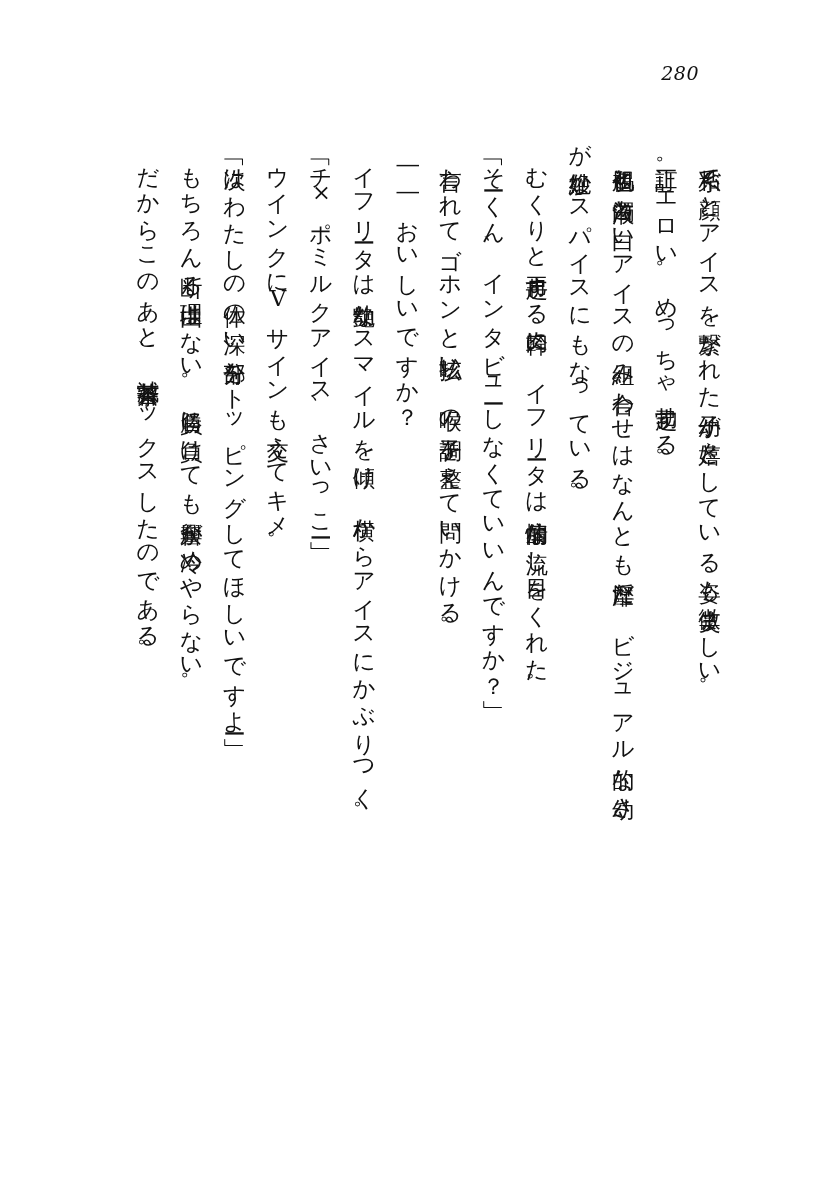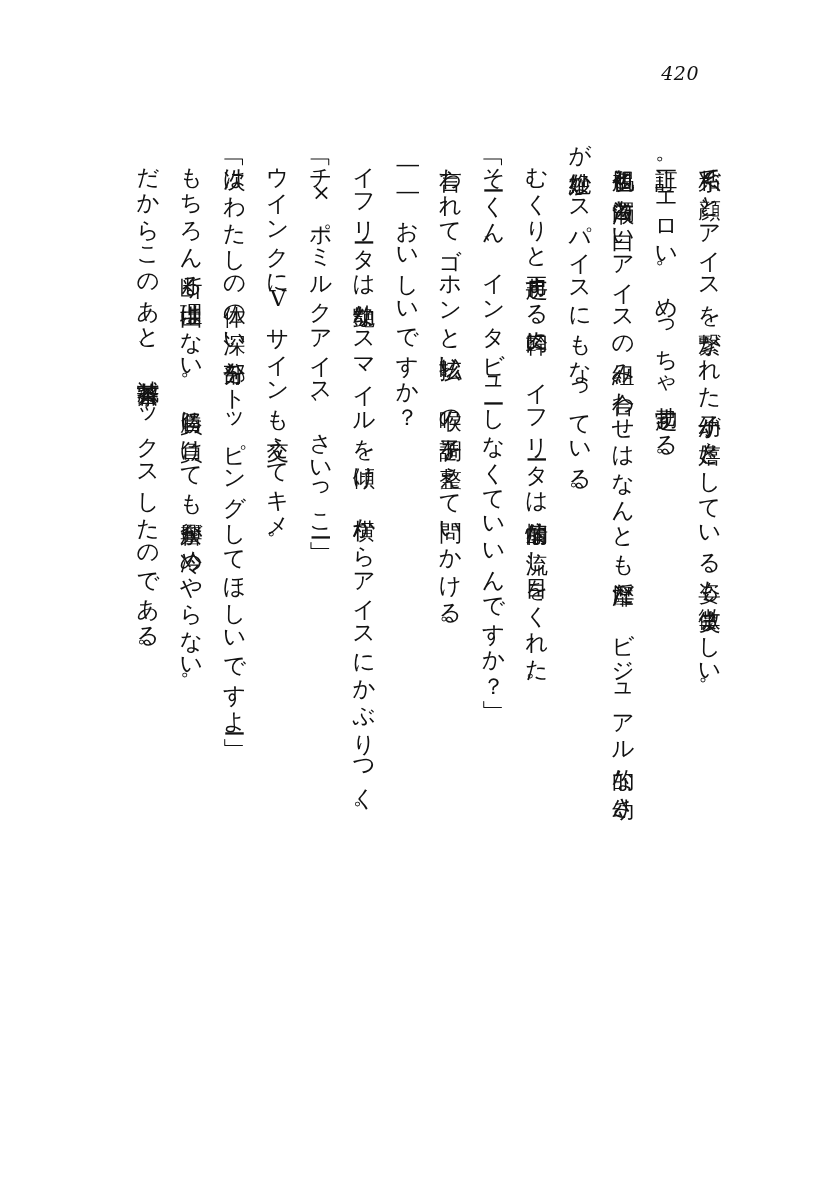--- a/index.html
+++ b/index.html
@@ -53,21 +53,21 @@
   }
 
   
   .text-block p.indent {
     text-indent: 1em;
   }
 </style>
 </head>
 <body>
 
-<div class="page-number">420</div>
+<div class="page-number">280</div>
 
 <div class="text-block">
   <p class="indent">粘糸で顔とアイスを繋がれた幼子が嬉々としている姿も微笑ましい。</p>
   <p class="indent">訂正。エロい。めっちゃ勃起する。</p>
   <p class="indent">褐色肌と白濁液と白いアイスの組み合わせはなんとも淫靡だ。ビジュアル的な幼さ</p>
   <p>が絶妙なスパイスにもなっている。</p>
   <p class="indent">むくりと再起する肉幹に、イフリータは扇情的な流し目をくれた。</p>
   <p class="indent">「そーくん、インタビューしなくていいんですか？」</p>
   <p class="indent">言われてゴホンと咳払い。喉の調子を整えて問いかける。</p>
   <p class="indent">――おいしいですか？</p>

